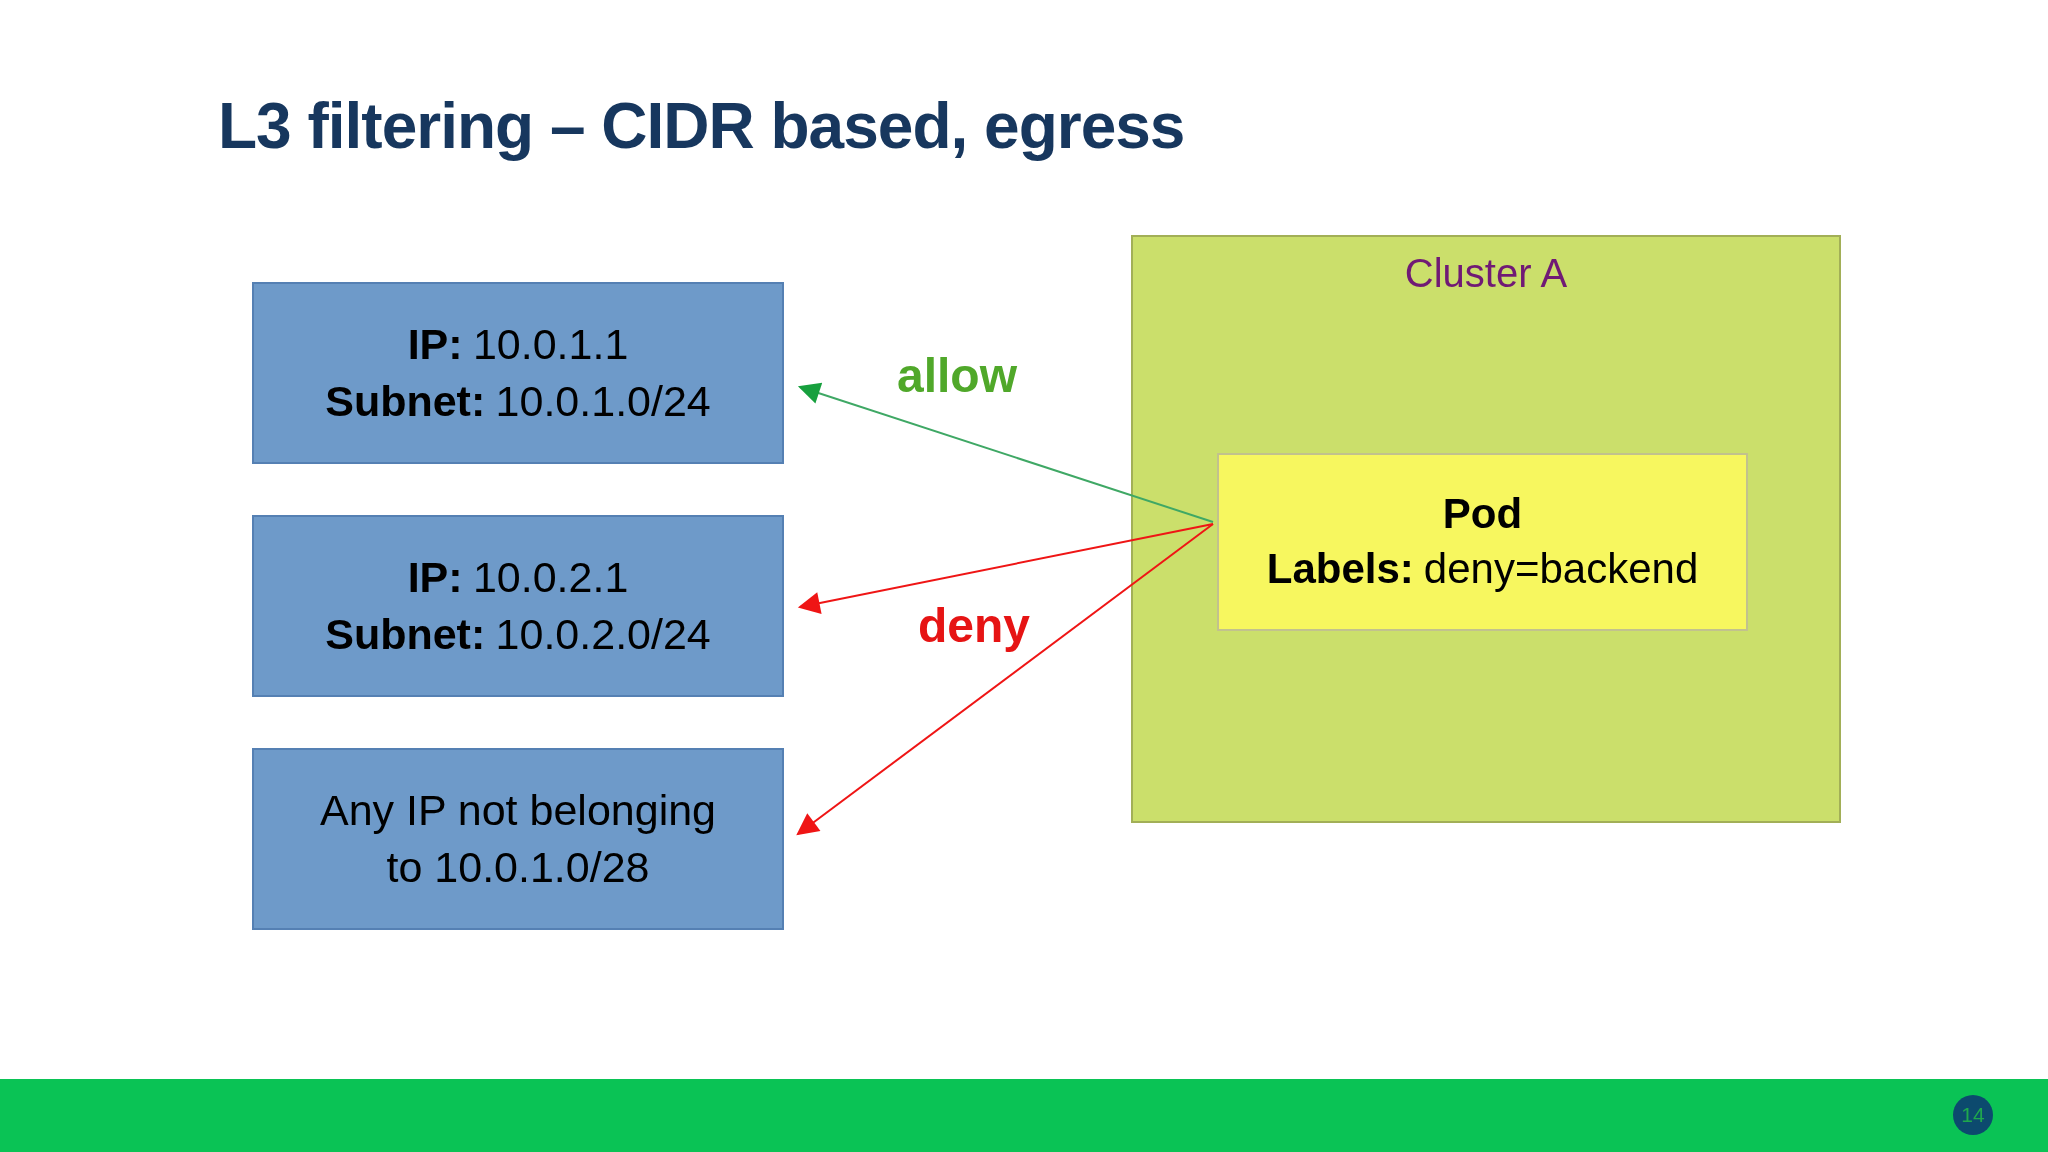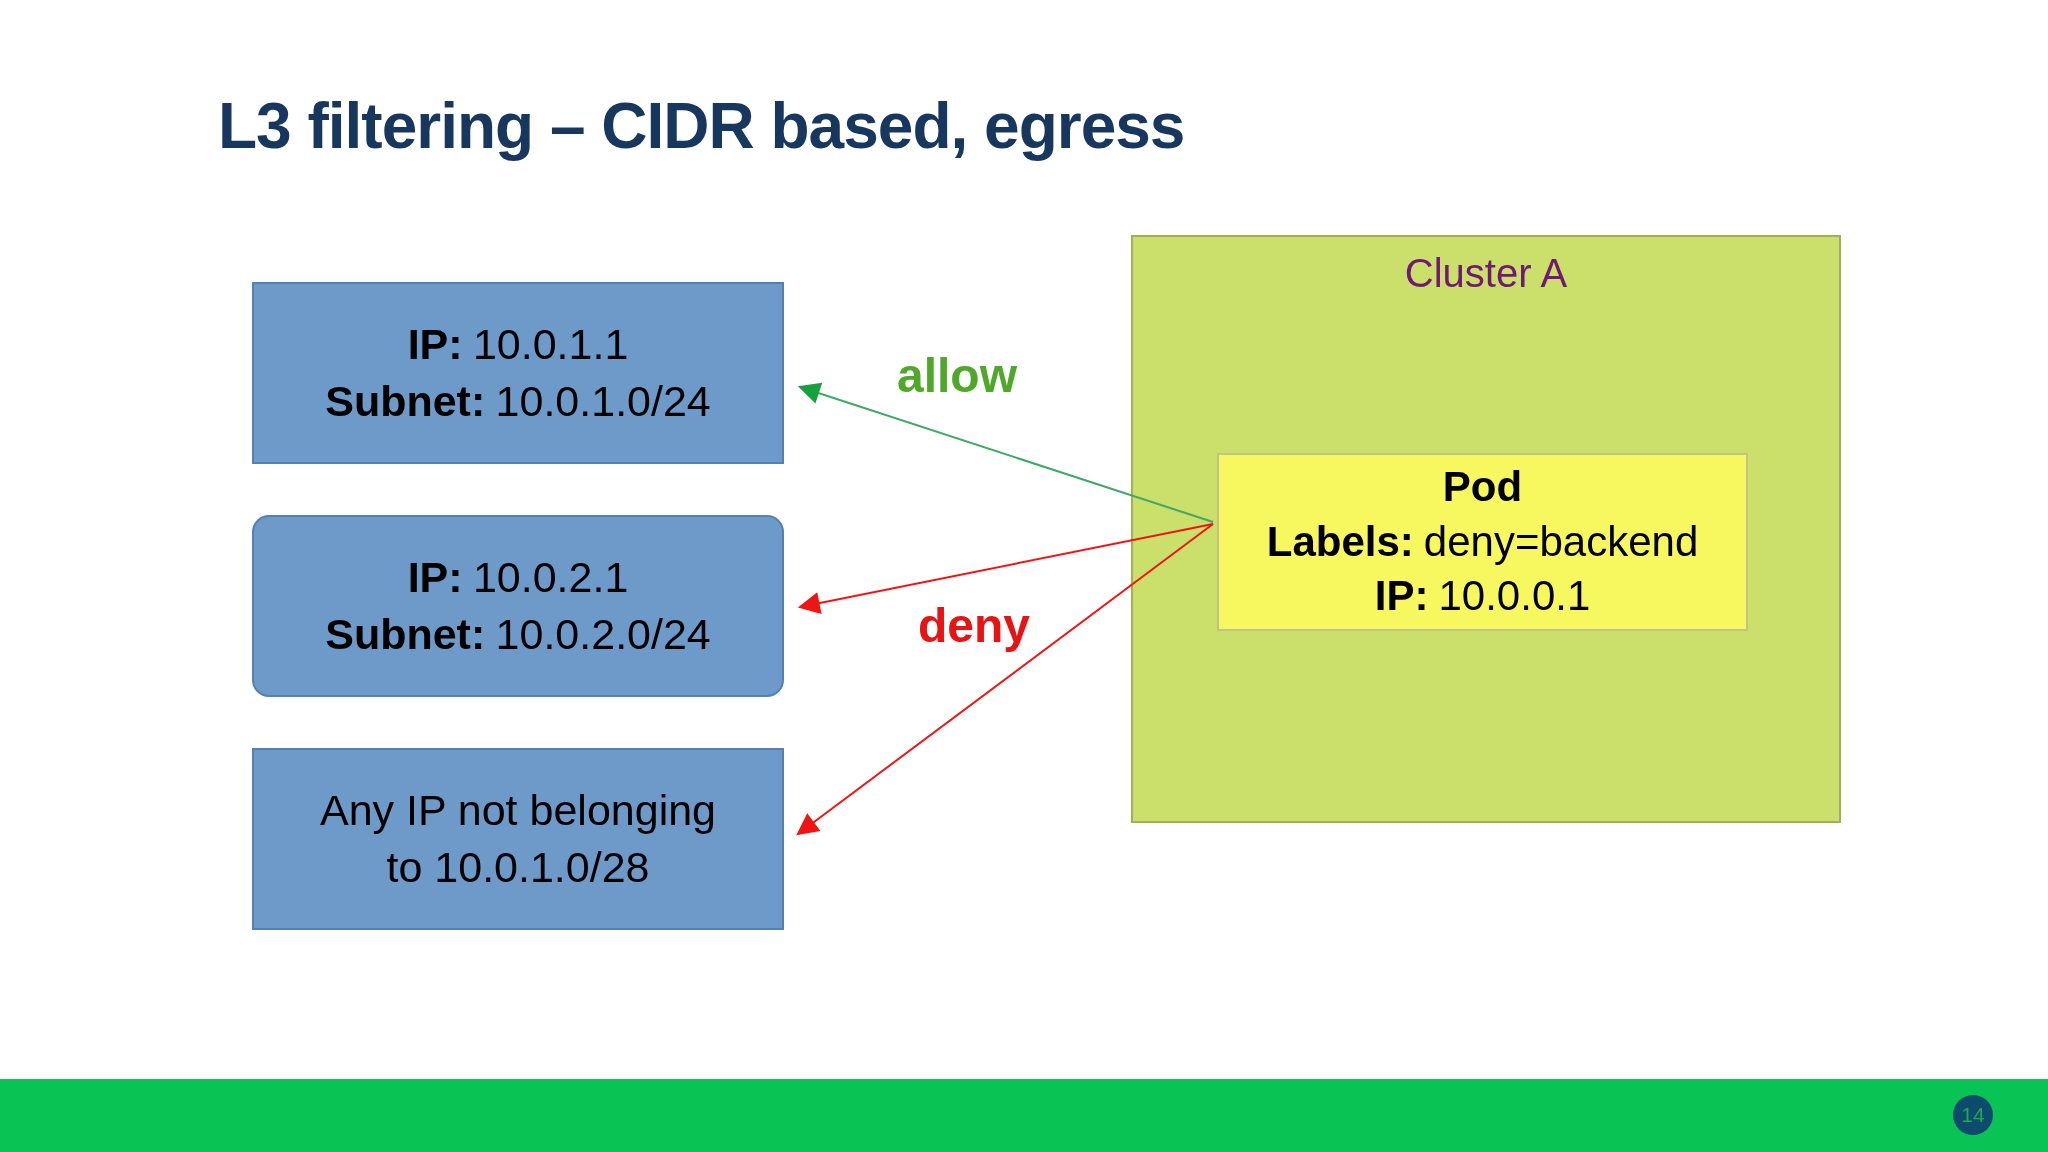--- a/index.html
+++ b/index.html
@@ -20,21 +20,21 @@
   }
   .endpoint{
     position:absolute;left:252px;width:532px;height:182px;
     background:var(--c-box_fill);
     border:2px solid var(--c-box_border);
     box-sizing:border-box;
     display:flex;flex-direction:column;align-items:center;justify-content:center;
     font-size:43px;line-height:1.33;color:#000;text-align:center;
   }
   .endpoint.e1{top:282px;}
-  .endpoint.e2{top:515px;border-radius:17px;}
+  .endpoint.e2{top:515px;}
   .endpoint.e3{top:748px;}
   .b{font-weight:bold;}
   .val{margin-left:0.24em;}
   .cluster{
     position:absolute;left:1131px;top:235px;width:710px;height:588px;
     background:var(--c-cluster_fill);
     border:2px solid var(--c-cluster_border);
     box-sizing:border-box;
   }
   .cluster-title{
@@ -105,23 +105,20 @@
     <div>to 10.0.1.0/28</div>
   </div>
 
   <div class="cluster">
     <div class="cluster-title">Cluster A</div>
     <div class="pod">
       <div class="b">Pod</div>
       <div>
         <span class="b">Labels:</span><span class="val">deny=backend</span>
       </div>
-      <div>
-        <span class="b">IP:</span><span class="val">10.0.0.1</span>
-      </div>
     </div>
   </div>
 
   <svg class="edges" viewBox="0 0 2048 1152" xmlns="http://www.w3.org/2000/svg">
     <defs>
       <marker id="head-allow" markerWidth="18" markerHeight="11" viewBox="0 0 10 10" refX="9" refY="5" orient="auto" markerUnits="strokeWidth">
         <path class="head-allow" d="M0,0 L10,5 L0,10 Z"></path>
       </marker>
       <marker id="head-deny" markerWidth="18" markerHeight="11" viewBox="0 0 10 10" refX="9" refY="5" orient="auto" markerUnits="strokeWidth">
         <path class="head-deny" d="M0,0 L10,5 L0,10 Z"></path>

